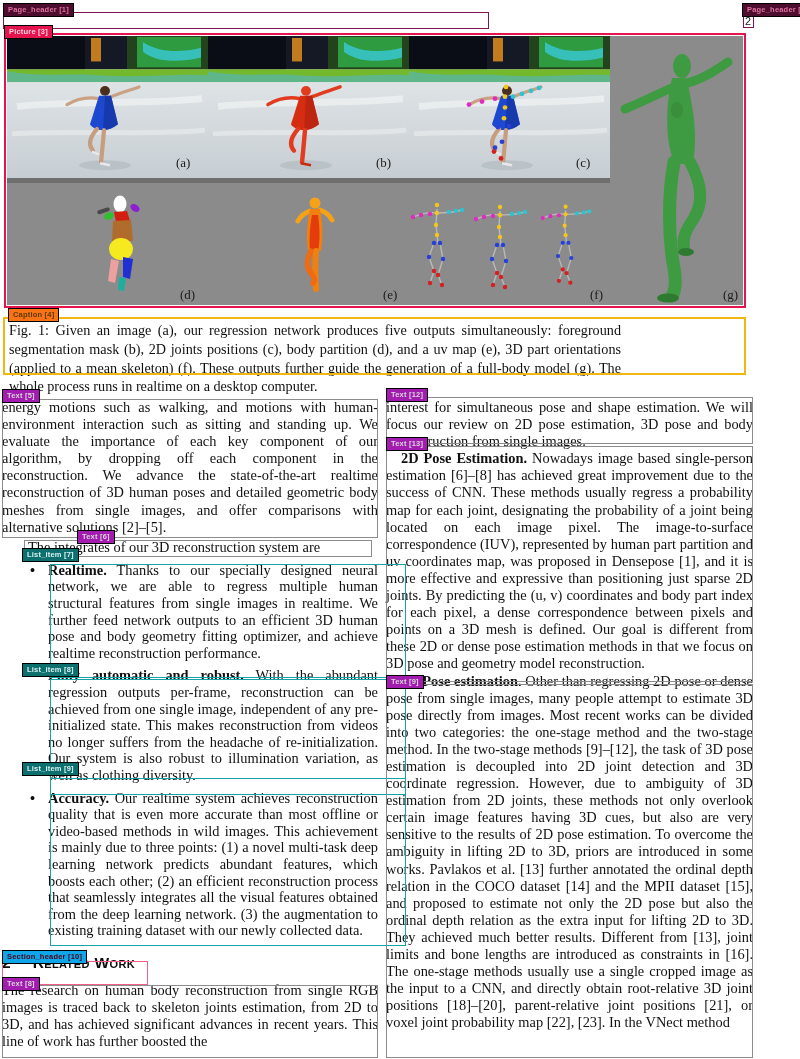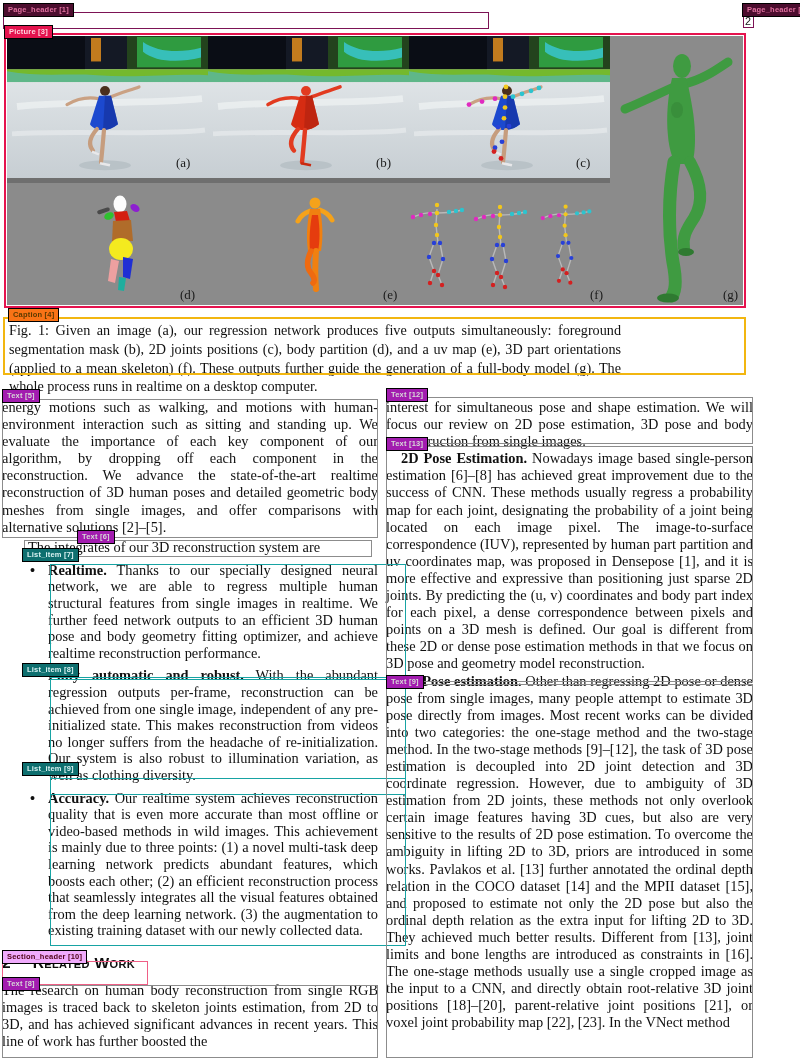--- a/index.html
+++ b/index.html
@@ -6,21 +6,21 @@
   .page{position:relative;width:800px;height:1059px;background:#ffffff;overflow:hidden;
         font-family:"Liberation Serif",serif;color:#101010;}
   
   .chip{position:absolute;z-index:7;font:bold 7.5px/1 "Liberation Sans",sans-serif;
         padding:2px 4px;border:1px solid #000;white-space:nowrap;letter-spacing:.2px;}
   .chip-ph{background:#4c0d2e;color:#e0719f;}
   .chip-pic{background:#e5134e;color:#ffd3de;}
   .chip-cap{background:#f97316;color:#5b3a00;}
   .chip-txt{background:#a21caf;color:#d8d8d8;}
   .chip-li{background:#0e6f6f;color:#d9f2f2;}
-  .chip-sec{background:#f0abfc;color:#4d0016;}
+  .chip-sec{background:#0ea5e9;color:#4d0016;}
   
   .obox{position:absolute;z-index:5;background:transparent;box-sizing:border-box;}
   .obox.ph{border:1.5px solid #7c1355;}
   .obox.pic{border:2px solid #e5134e;}
   .obox.cap{border:2px solid #f2b610;}
   .obox.txt{border:1px solid #8c8c8c;}
   .obox.li{border:1.5px solid #17a3a3;}
   .obox.sec{border:1.5px solid #ef5f86;}
   
   .hdrline{position:absolute;left:6px;top:15px;font:10.8px "Liberation Sans",sans-serif;

